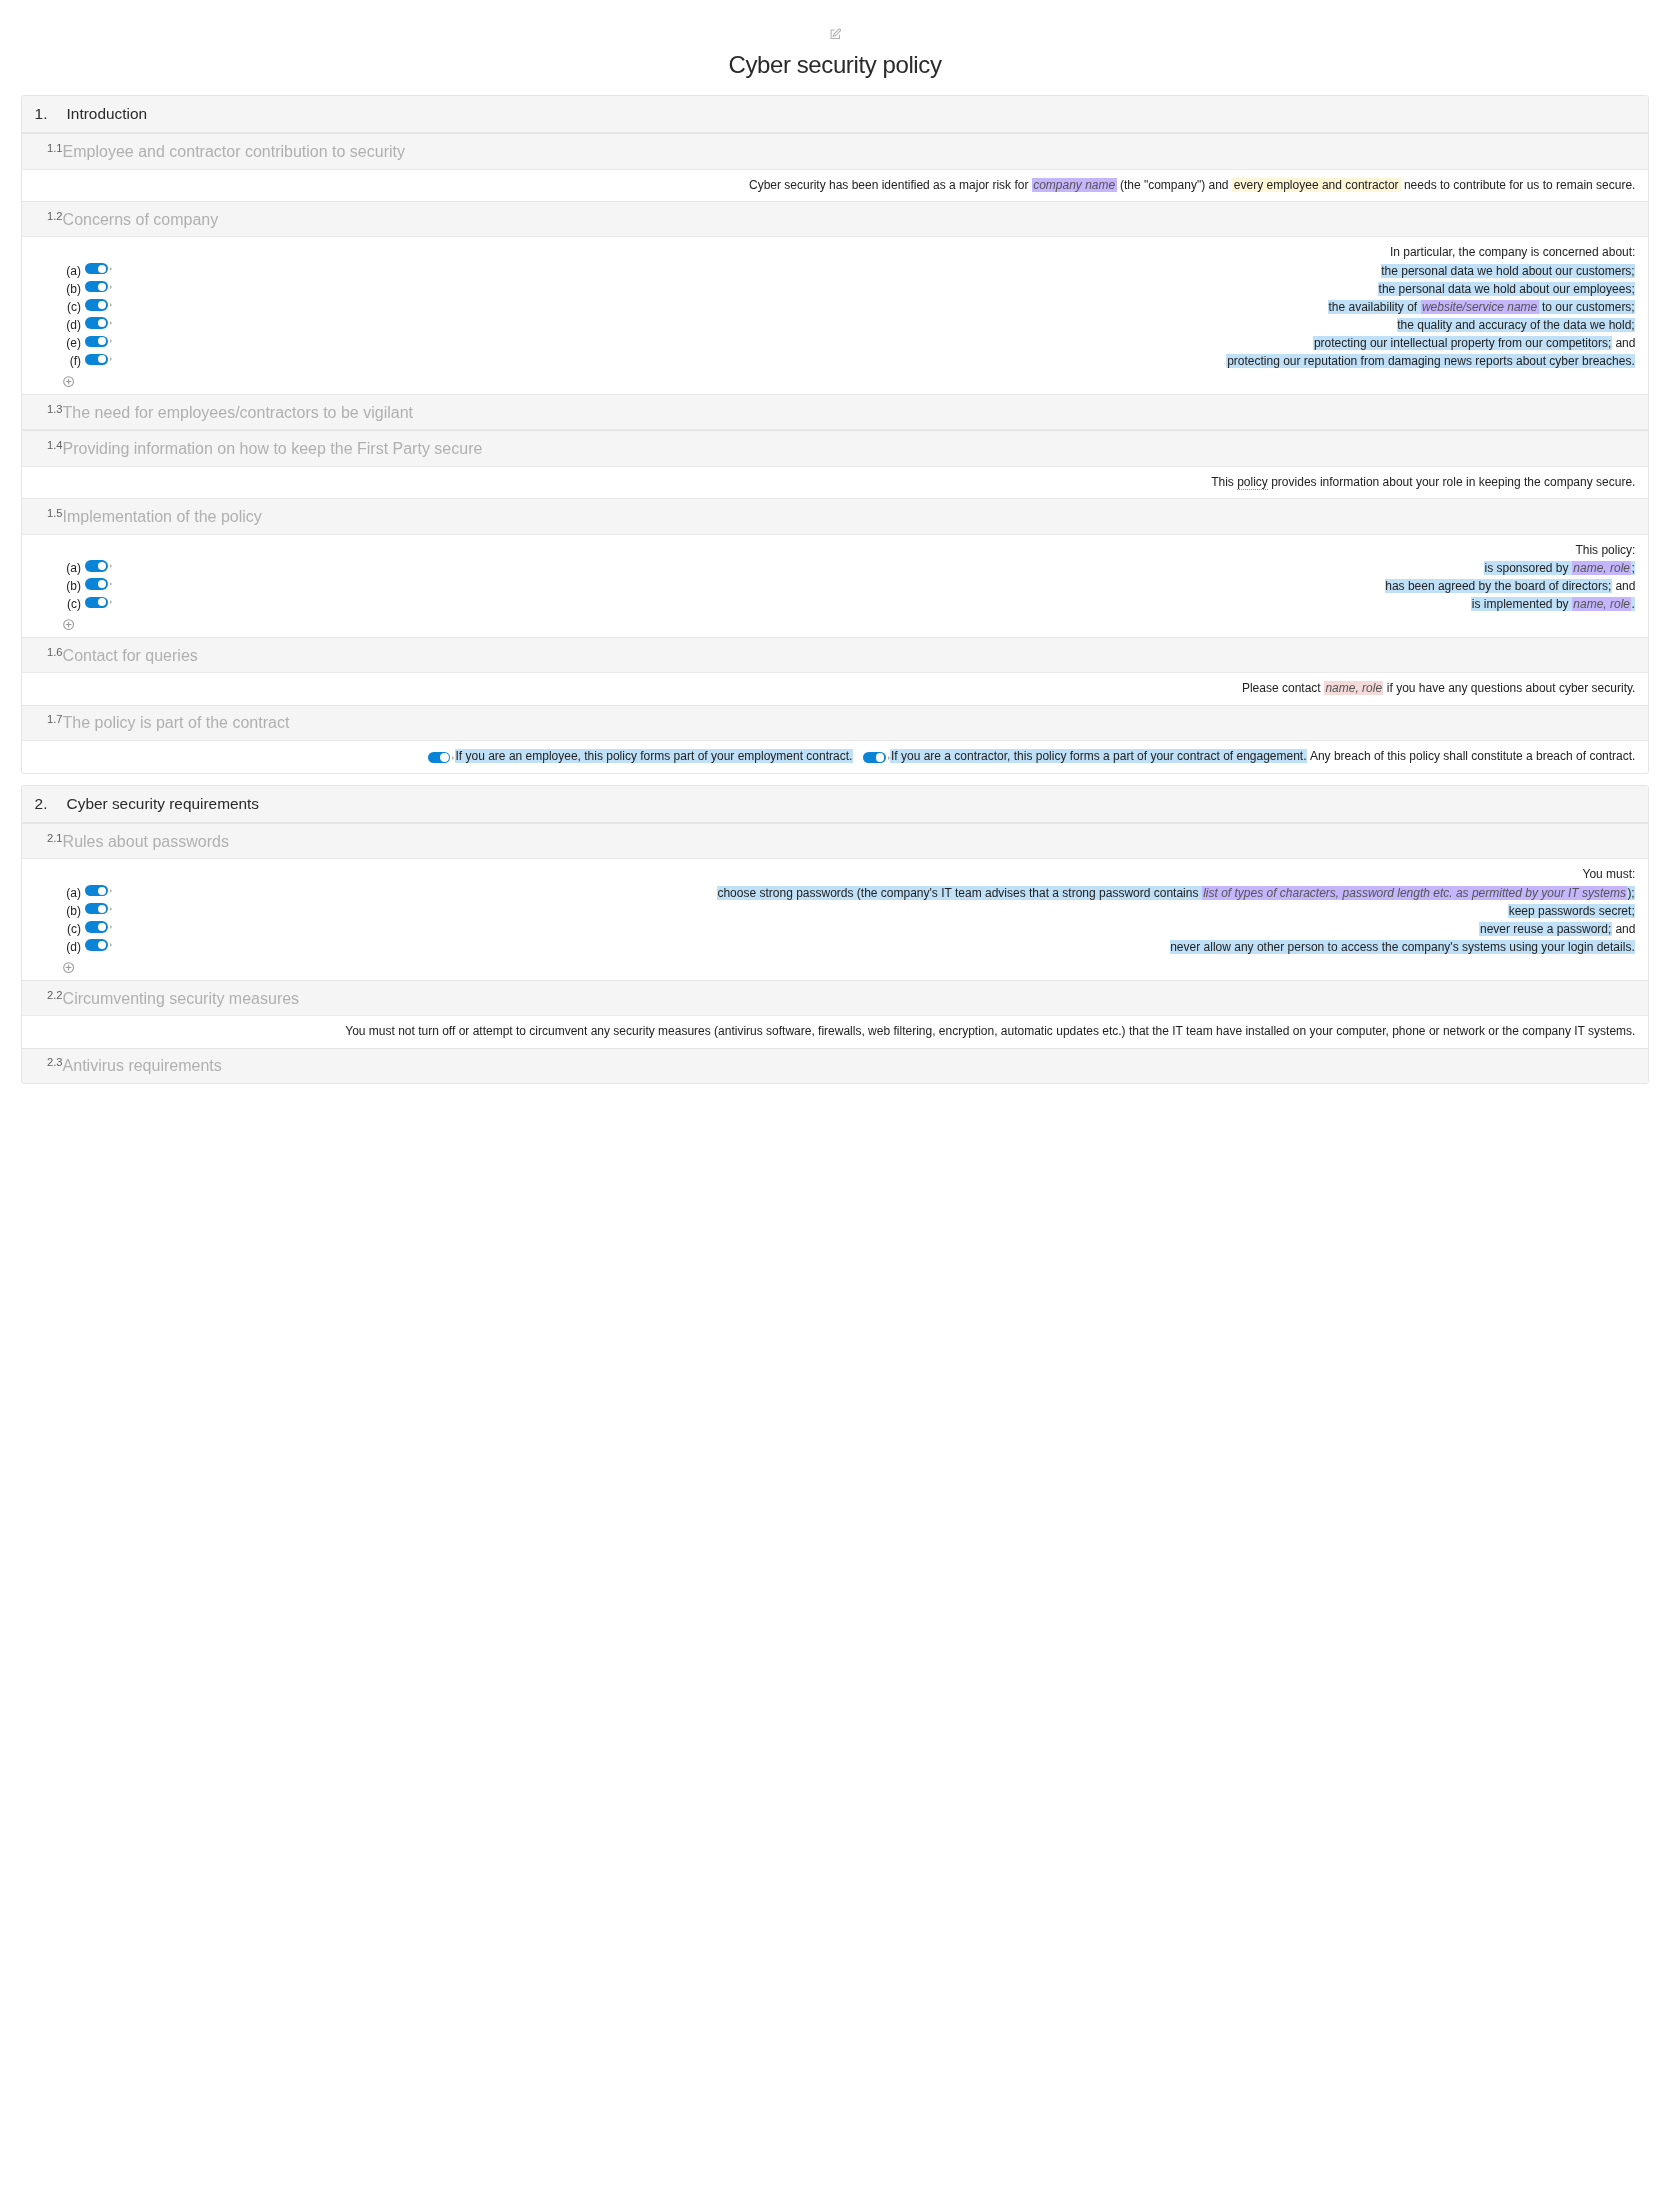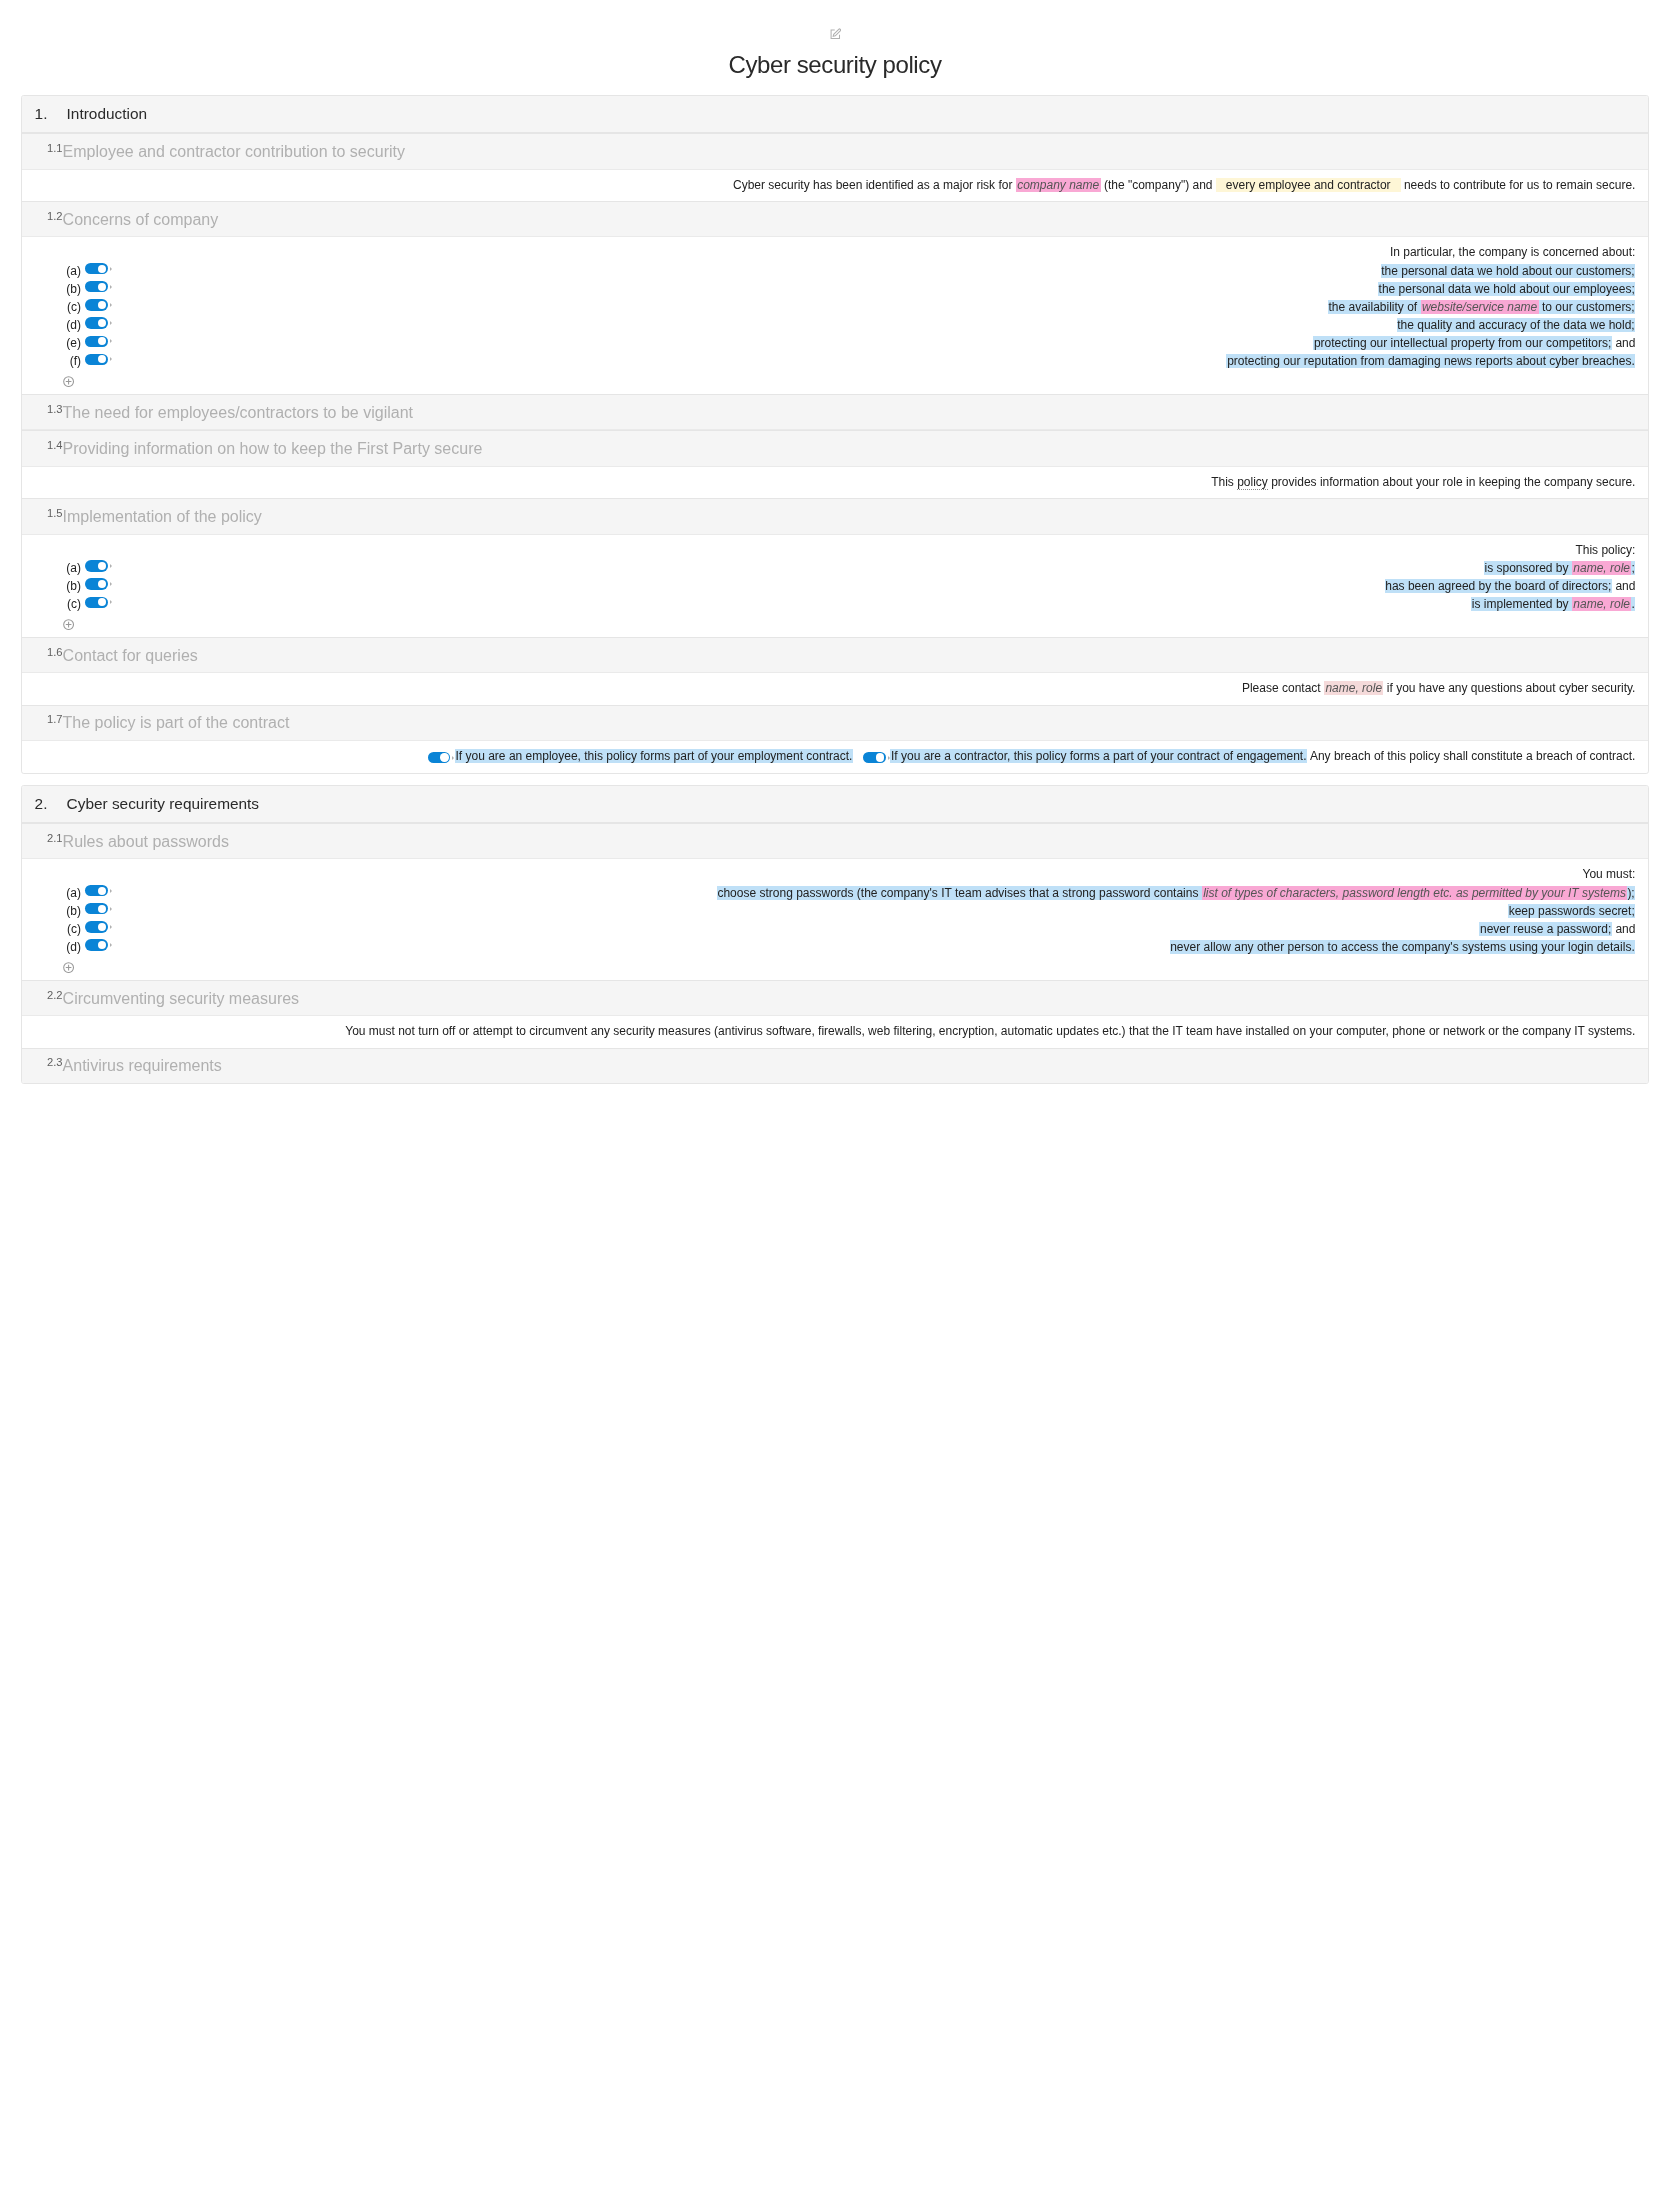--- a/index.html
+++ b/index.html
@@ -113,24 +113,24 @@
     border-top: 2.1px solid transparent;
     border-bottom: 2.1px solid transparent;
     border-left: 2.8px solid #b0b0b0;
   }
   .hl-blue {
     background: #bfe0f7;
     padding: 0 0.7px;
   }
   .hl-yellow {
     background: #fef6d6;
-    padding: 0 10px;
+    padding: 0 2px;
   }
   .placeholder {
-    background: #f9a8d4;
+    background: #c4b5fd;
     font-style: italic;
     color: #555;
     padding: 0 1.4px;
   }
   .placeholder-pink {
     background: #f5dada;
     font-style: italic;
     color: #555;
     padding: 0 1.4px;
   }

